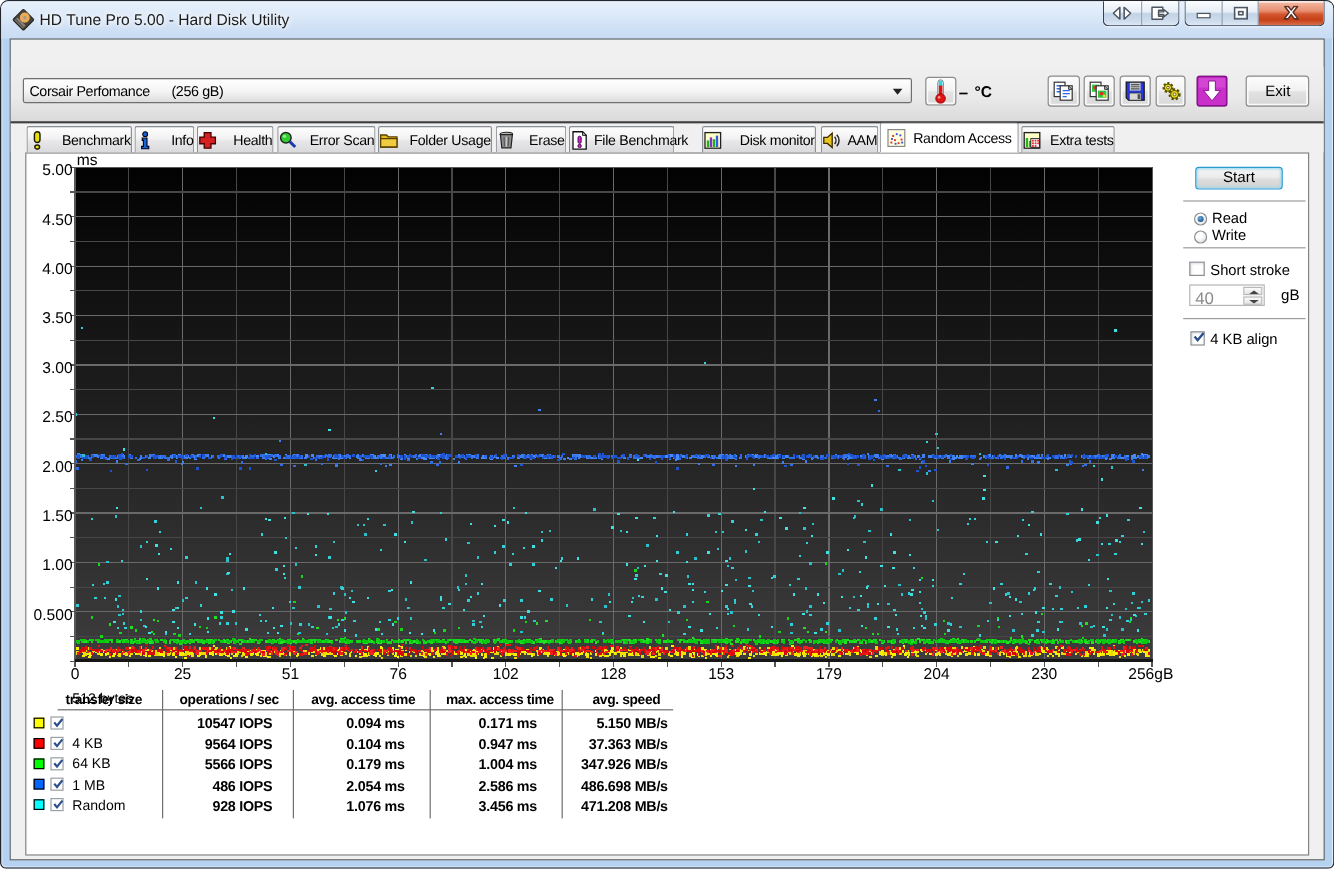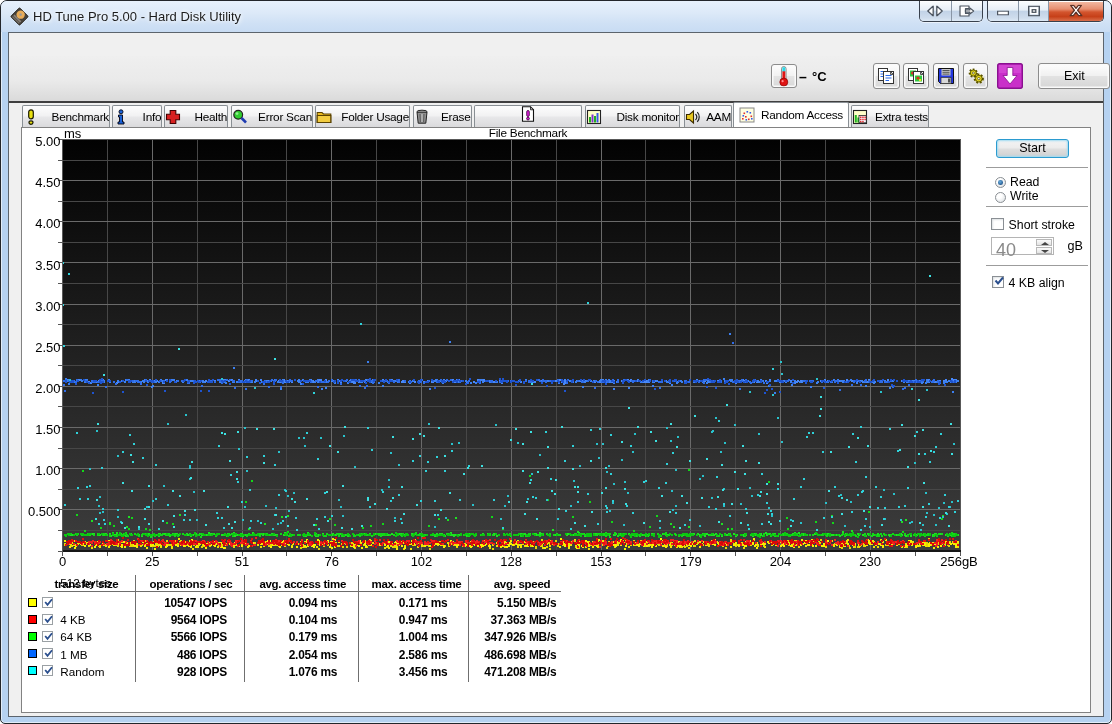--- a/index.html
+++ b/index.html
@@ -27,21 +27,21 @@
 .combo { position:absolute; left:9.5px; top:31.5px; width:741px; height:21.5px;
   border:1px solid #707070; border-radius:2px;
   background:linear-gradient(180deg,#ffffff 0%,#f4f4f4 55%,#dcdcdc 100%); }
 .combo .ct { position:absolute; left:5px; top:3.5px; font-size:11.9px; color:#000; letter-spacing:-0.3px;}
 .combo .arr { position:absolute; right:7px; top:8px; width:0; height:0;
   border-left:4.5px solid transparent; border-right:4.5px solid transparent; border-top:5px solid #222; }
 .tbtn { position:absolute; top:30px; height:26px; width:27px; border:1px solid #8c8c8c; border-radius:3px;
   background:linear-gradient(180deg,#fdfdfd 0%,#f2f2f2 48%,#e4e4e4 52%,#d8d8d8 100%);
   box-shadow:inset 0 0 0 1.5px #fafafa; }
 .tbtn svg { position:absolute; left:50%; top:50%; transform:translate(-50%,-50%); }
-.exitbtn { position:absolute; left:1029.4px; top:30px; width:72px; height:26px;
+.exitbtn { position:absolute; left:1029.4px; top:30px; width:53px; height:26px;
   border:1px solid #8c8c8c; border-radius:3px;
   background:linear-gradient(180deg,#fdfdfd 0%,#f1f1f1 48%,#e2e2e2 52%,#d6d6d6 100%);
   box-shadow:inset 0 0 0 1.5px #fafafa; font-size:12.5px; text-align:center; line-height:24px; color:#000;}
 .tab { position:absolute; top:72px; height:22px; border:1px solid #898f94; border-bottom:none;
   border-radius:2px 2px 0 0;
   background:linear-gradient(180deg,#fdfdfd 0%,#f2f2f3 45%,#e7e7e9 55%,#dadadc 100%);
   display:flex; align-items:center; justify-content:space-between; gap:4px; }
 .tab .tx, .seltab .tx { font-size:11.8px; color:#000; letter-spacing:-0.25px; white-space:nowrap; }
 .seltab { position:absolute; top:68.5px; height:25.5px; border:1px solid #898f94; border-bottom:none;
   border-radius:2px 2px 0 0; background:#fff; z-index:5;
@@ -56,21 +56,21 @@
   box-shadow:inset 0 0 2px 1px #9fdbf2; font-size:12.6px; text-align:center; line-height:16px; }
 .sep { position:absolute; height:1px; background:#9c9c9c; left:976.5px; width:102px; }
 .radio { position:absolute; width:11px; height:11px; border-radius:50%;
   border:1px solid #8a8f94; background:radial-gradient(circle at 35% 30%,#fff 30%,#dde1e4 85%); }
 .radio.on::after { content:""; position:absolute; left:2.2px; top:2.2px; width:4.6px; height:4.6px;
   border-radius:50%; background:radial-gradient(circle at 40% 35%,#5c9ed0 15%,#1e4f86 80%); }
 .cbx { position:absolute; width:12.5px; height:12px; border:1px solid #8a8f94; background:#fff;
   box-shadow:inset 1px 1px 2px #dde1e3; }
 .spin { position:absolute; left:982px; top:204px; width:63px; height:18px; border:1px solid #b4b4b4;
   background:#fff; }
-.spin .num { position:absolute; left:4px; top:2px; font-size:18px; color:#8a8a8a; }
+.spin .num { position:absolute; left:4px; top:2px; font-size:14px; color:#8a8a8a; }
 .spin .b { position:absolute; right:1px; width:16px; height:7px; border:1px solid #b8b8b8;
   background:linear-gradient(180deg,#fbfbfb,#e3e3e3); }
 .spin .b i { position:absolute; left:4px; width:0; height:0; display:block; }
 .spin .b i.up { top:2px; border-left:4px solid transparent; border-right:4px solid transparent; border-bottom:3.5px solid #444; }
 .spin .b i.dn { top:2px; border-left:4px solid transparent; border-right:4px solid transparent; border-top:3.5px solid #444; }
 .gbl { position:absolute; left:1058.5px; top:205.5px; font-size:12.6px; }
 .thead { position:absolute; top:545px; font-size:11.5px; font-weight:bold; white-space:nowrap;
   transform:translateX(-50%); letter-spacing:-0.3px;}
 .tval { position:absolute; font-size:11.9px; font-weight:bold; white-space:nowrap;
   transform:translateX(-100%); letter-spacing:-0.2px;}
@@ -134,20 +134,24 @@
    <path d="M2 0.8 L4.8 0.8 L7 3.6 L9.2 0.8 L12 0.8 L8.5 5.3 L12.4 10.4 L9.5 10.4 L7 7.1 L4.5 10.4 L1.6 10.4 L5.5 5.3 Z" fill="#fff" stroke="#5d3126" stroke-width="1.2" stroke-linejoin="round"></path>
   </svg>
  </div>
 </div>
 
 <div class="client">
  <div class="toolbar"></div>
  <div class="darkline"></div>
  <div class="tabstrip"></div>
  <div class="page"></div>
+ <div class="combo">
+      <span class="ct">Corsair Perfomance&nbsp;&nbsp;&nbsp;&nbsp;&nbsp;&nbsp;(256 gB)</span>
+      <span class="arr"></span>
+    </div>
 
 <div class="tbtn" style="left:762.4px; top:30.7px; width:26px; height:24px;">
       <svg width="15" height="21" viewBox="0 0 15 21">
 <rect x="5" y="1" width="4.6" height="14" rx="2.3" fill="#f2f2f2" stroke="#777" stroke-width="0.8"></rect>
 <rect x="5.9" y="1.8" width="2.9" height="4.4" fill="#28d8e8"></rect>
 <rect x="5.9" y="5.8" width="2.9" height="10" fill="#e01414"></rect>
 <circle cx="7.3" cy="16.6" r="4" fill="#e01414" stroke="#8a0000" stroke-width="0.7"></circle>
 <circle cx="6.1" cy="15.7" r="1.1" fill="#ff9090"></circle>
 </svg>
     </div>
@@ -254,21 +258,21 @@
 <div class="tab" style="left:403.5px; width:59px;">
       <svg class="ticon" viewBox="0 0 16 16">
         <ellipse cx="8" cy="2.8" rx="5.2" ry="1.6" fill="#b8b8b8" stroke="#222" stroke-width="1"></ellipse>
         <path d="M3 3.2 L4.2 14.2 L11.8 14.2 L13 3.2 Z" fill="#909090" stroke="#222" stroke-width="1"></path>
         <line x1="6" y1="5" x2="6.4" y2="13" stroke="#5a5a5a" stroke-width="1"></line>
         <line x1="8" y1="5" x2="8" y2="13" stroke="#c8c8c8" stroke-width="1"></line>
         <line x1="10" y1="5" x2="9.6" y2="13" stroke="#5a5a5a" stroke-width="1"></line>
       </svg>
       <span class="tx">Erase</span>
     </div>
-<div class="tab" style="left:465px; width:108px;flex-direction:column;">
+<div class="tab" style="left:465px; width:88px;">
       <svg class="ticon" viewBox="0 0 16 16">
         <path d="M2.5 0.8 L10.5 0.8 L13.5 3.8 L13.5 15.2 L2.5 15.2 Z" fill="#fff" stroke="#111" stroke-width="1.1"></path>
         <path d="M10.5 0.8 L13.5 3.8 L10.5 3.8 Z" fill="#ccc" stroke="#111" stroke-width="0.8"></path>
         <rect x="6.7" y="4.5" width="2.6" height="6" rx="1.3" fill="#d820d8" stroke="#400040" stroke-width="0.8"></rect>
         <circle cx="8" cy="12.6" r="1.4" fill="#d820d8" stroke="#400040" stroke-width="0.8"></circle>
       </svg>
       <span class="tx">File Benchmark</span>
     </div>
 <div class="tab" style="left:576px; width:95px;">
       <svg class="ticon" viewBox="0 0 16 16">

